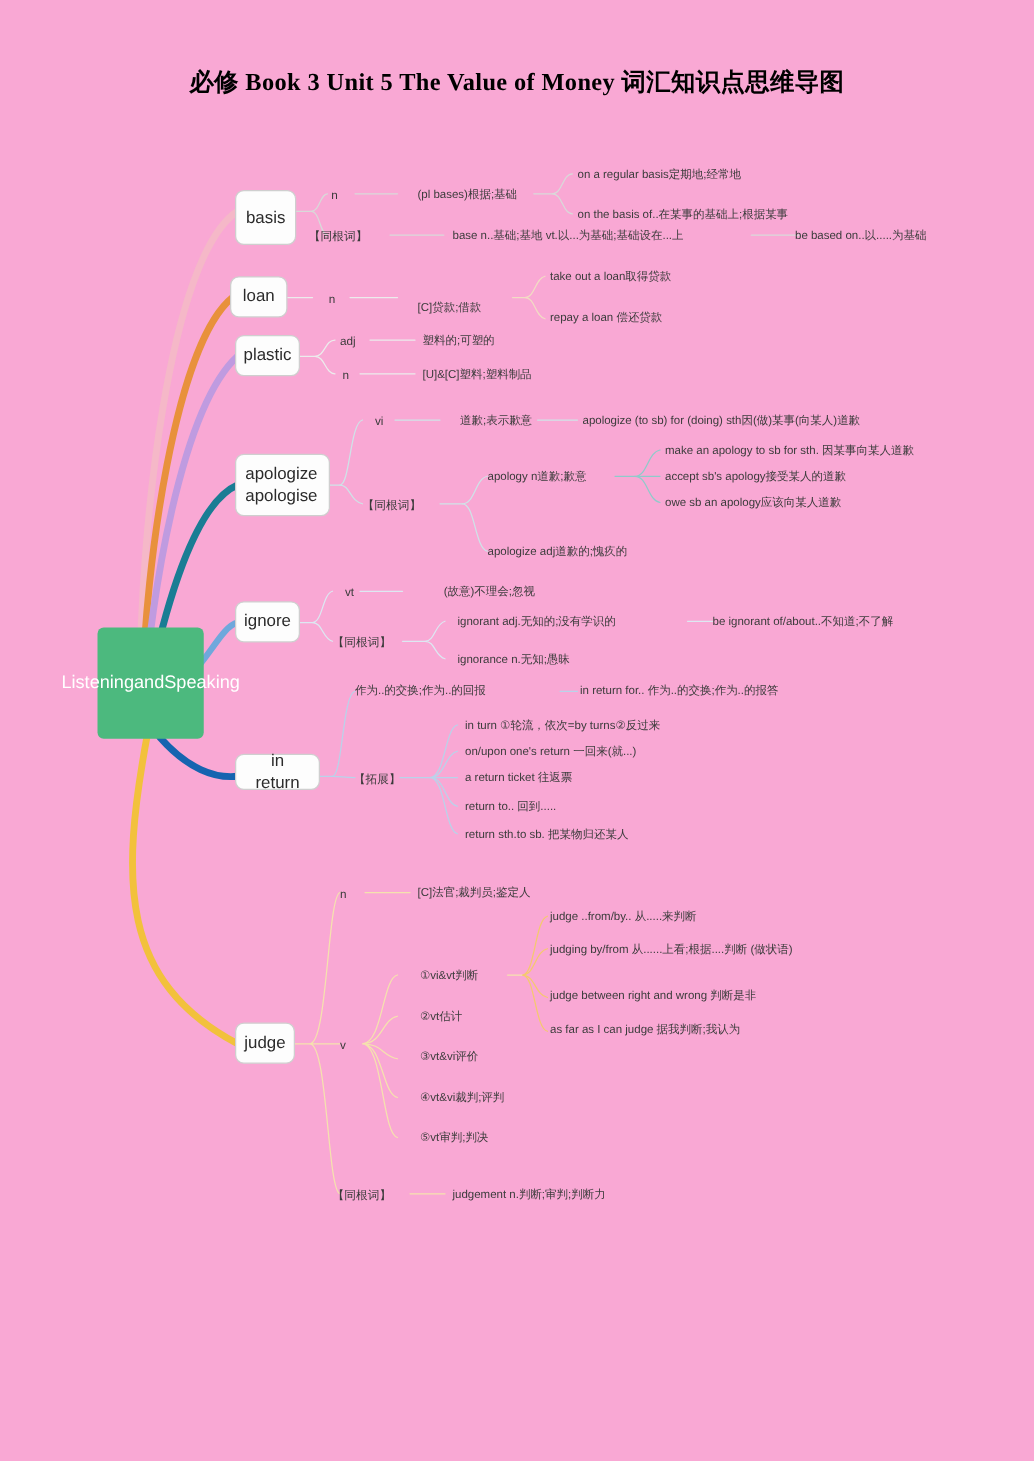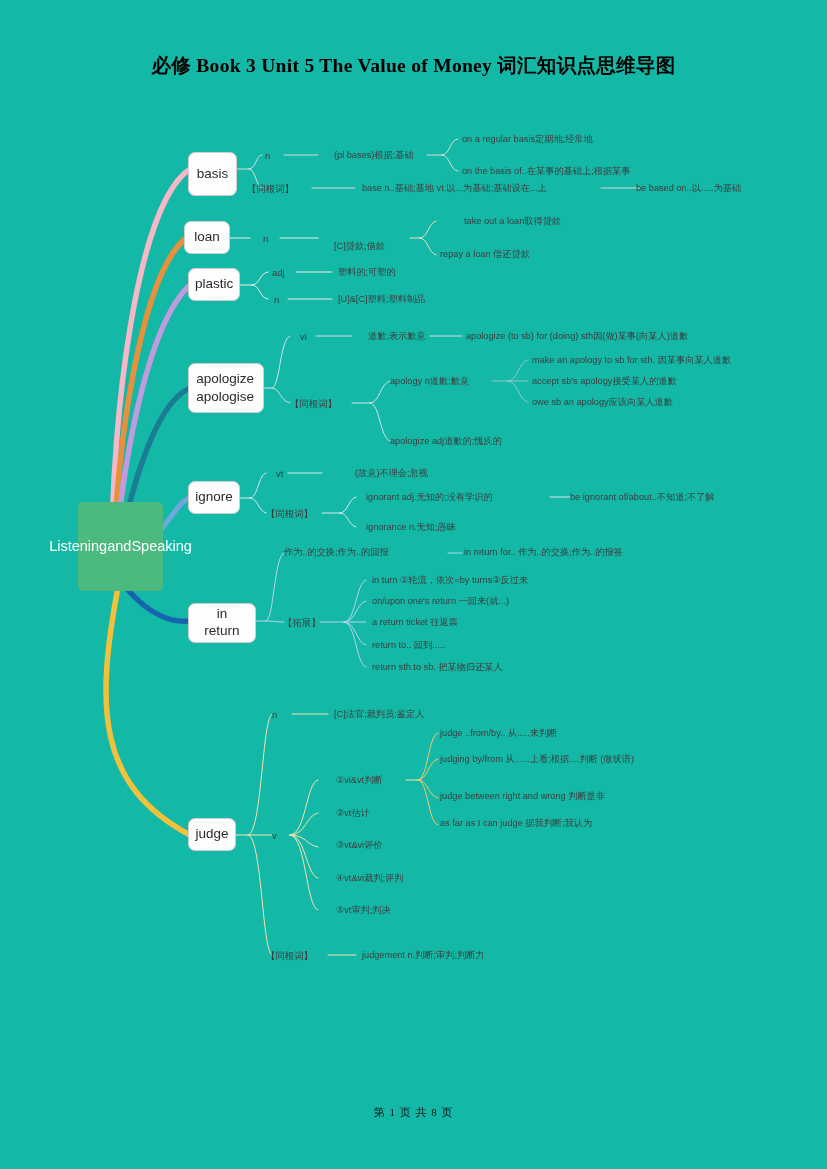--- a/index.html
+++ b/index.html
@@ -9,21 +9,21 @@
   }
   body {
     font-family: "Liberation Sans", "DejaVu Sans", sans-serif;
     color: #1a1a1a;
   }
   #page {
     position: relative;
     width: 827px;
     height: 1169px;
     overflow: hidden;
-    background: #14b8a6;
+    background: #f9a8d4;
   }
   #title {
     position: absolute;
     left: 0;
     top: 52px;
     width: 827px;
     text-align: center;
     font-family: "Liberation Serif", "DejaVu Serif", serif;
     font-weight: bold;
     font-size: 19.5px;
@@ -182,21 +182,21 @@
     <div class="lbl" style="left:462px; top:40px;">on a regular basis定期地;经常地</div>
     <div class="lbl" style="left:462px; top:72px;">on the basis of..在某事的基础上;根据某事</div>
     <div class="lbl" style="left:362px; top:89px;">base n..基础;基地 vt.以...为基础;基础设在...上</div>
     <div class="lbl" style="left:636px; top:89px;">be based on..以.....为基础</div>
 
     <div class="node" style="left:184px; top:126px; width:46px; height:33px;">
       <span>loan</span>
     </div>
     <div class="lbl pos" style="left:263px; top:139px;">n</div>
     <div class="lbl" style="left:334px; top:147px;">[C]贷款;借款</div>
-    <div class="lbl" style="left:464px; top:122px;">take out a loan取得贷款</div>
+    <div class="lbl" style="left:440px; top:122px;">take out a loan取得贷款</div>
     <div class="lbl" style="left:440px; top:155px;">repay a loan 偿还贷款</div>
 
     <div class="node" style="left:188px; top:173px; width:52px; height:33px;">
       <span>plastic</span>
     </div>
     <div class="lbl pos" style="left:272px; top:173px;">adj</div>
     <div class="lbl pos" style="left:274px; top:200px;">n</div>
     <div class="lbl" style="left:338px; top:173px;">塑料的;可塑的</div>
     <div class="lbl" style="left:338px; top:200px;">[U]&amp;[C]塑料;塑料制品</div>
 
@@ -217,21 +217,21 @@
     <div class="node" style="left:188px; top:386px; width:52px; height:33px;">
       <span>ignore</span>
     </div>
     <div class="lbl pos" style="left:276px; top:374px;">vt</div>
     <div class="lbl pos" style="left:266px; top:414px;">【同根词】</div>
     <div class="lbl" style="left:338px; top:374px;padding-left:17px;">(故意)不理会;忽视</div>
     <div class="lbl" style="left:366px; top:398px;">ignorant adj.无知的;没有学识的</div>
     <div class="lbl" style="left:570px; top:398px;">be ignorant of/about..不知道;不了解</div>
     <div class="lbl" style="left:366px; top:428px;">ignorance n.无知;愚昧</div>
 
-    <div class="node" style="left:188px; top:508px; width:68px; height:40px;">
+    <div class="node" style="left:188px; top:508px; width:68px; height:29px;">
       <span>in return</span>
     </div>
     <div class="lbl pos" style="left:283px; top:523px;">【拓展】</div>
     <div class="lbl" style="left:284px; top:453px;">作为..的交换;作为..的回报</div>
     <div class="lbl" style="left:464px; top:453px;">in return for.. 作为..的交换;作为..的报答</div>
     <div class="lbl" style="left:372px; top:481px;">in turn ①轮流，依次=by turns②反过来</div>
     <div class="lbl" style="left:372px; top:502px;">on/upon one's return 一回来(就...)</div>
     <div class="lbl" style="left:372px; top:523px;">a return ticket 往返票</div>
     <div class="lbl" style="left:372px; top:546px;">return to.. 回到.....</div>
     <div class="lbl" style="left:372px; top:568px;">return sth.to sb. 把某物归还某人</div>
@@ -249,15 +249,14 @@
     <div class="lbl" style="left:440px; top:697px;">judge between right and wrong 判断是非</div>
     <div class="lbl" style="left:440px; top:724px;">as far as I can judge 据我判断;我认为</div>
     <div class="lbl" style="left:336px; top:714px;">②vt估计</div>
     <div class="lbl" style="left:336px; top:746px;">③vt&amp;vi评价</div>
     <div class="lbl" style="left:336px; top:779px;">④vt&amp;vi裁判;评判</div>
     <div class="lbl" style="left:336px; top:811px;">⑤vt审判;判决</div>
     <div class="lbl" style="left:362px; top:856px;">judgement n.判断;审判;判断力</div>
 
   </div>
 
-  <div id="footer">第 1 页 共 8 页</div>
 
 </div>
 
 </body></html>

